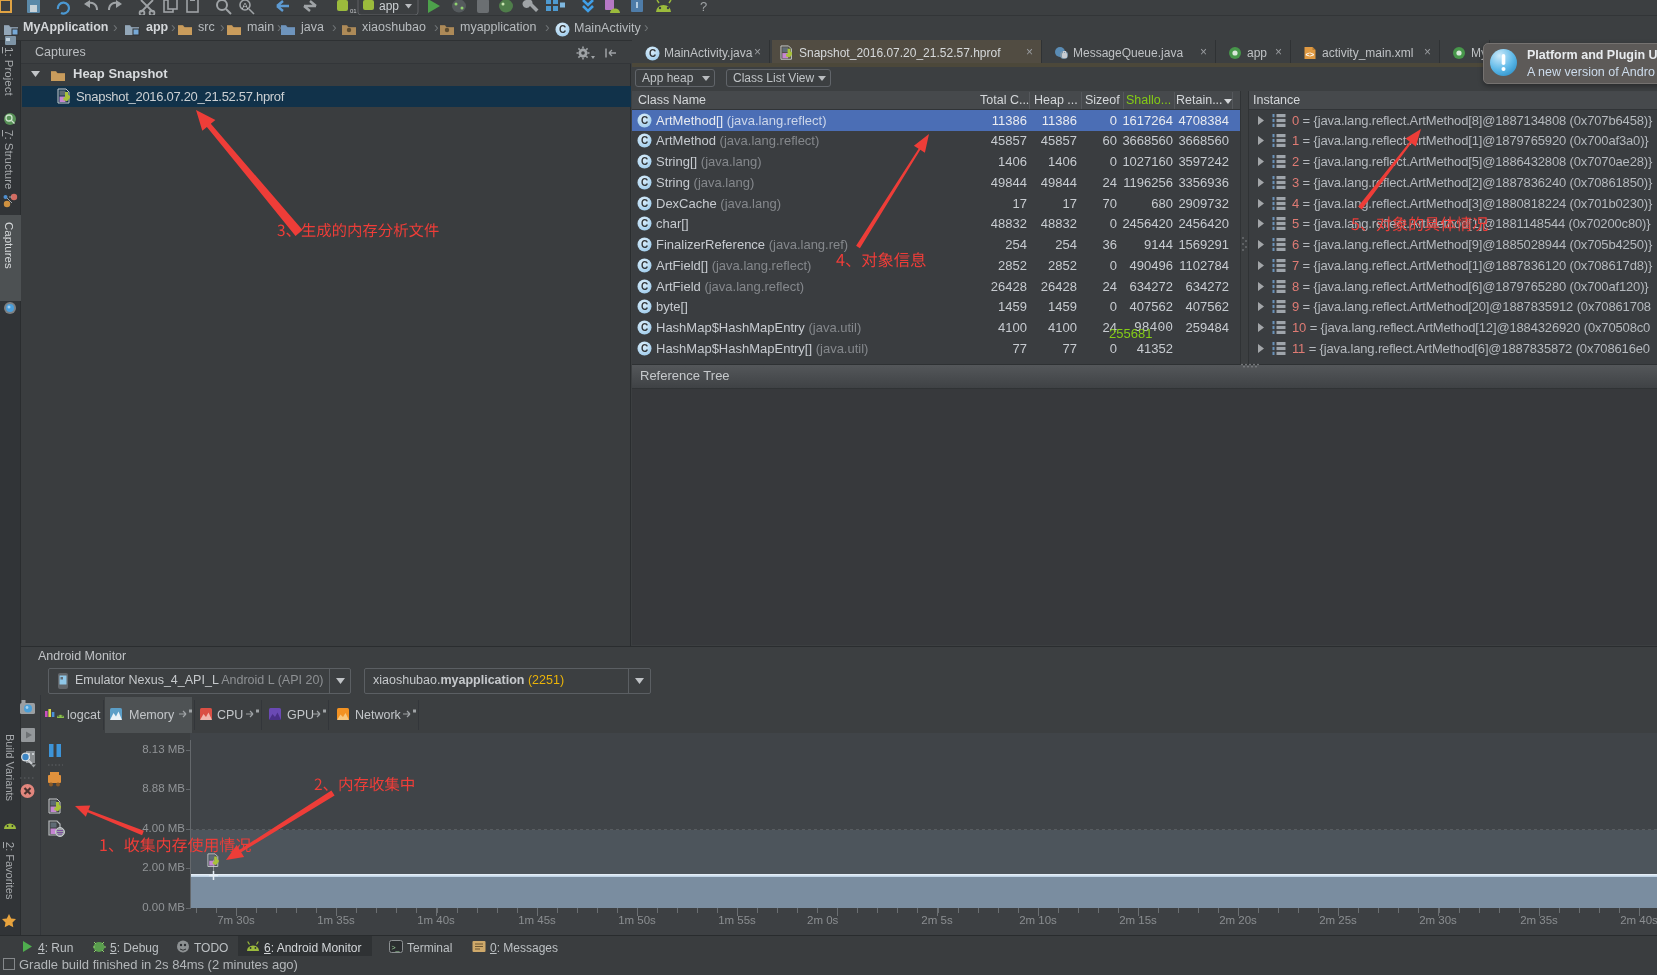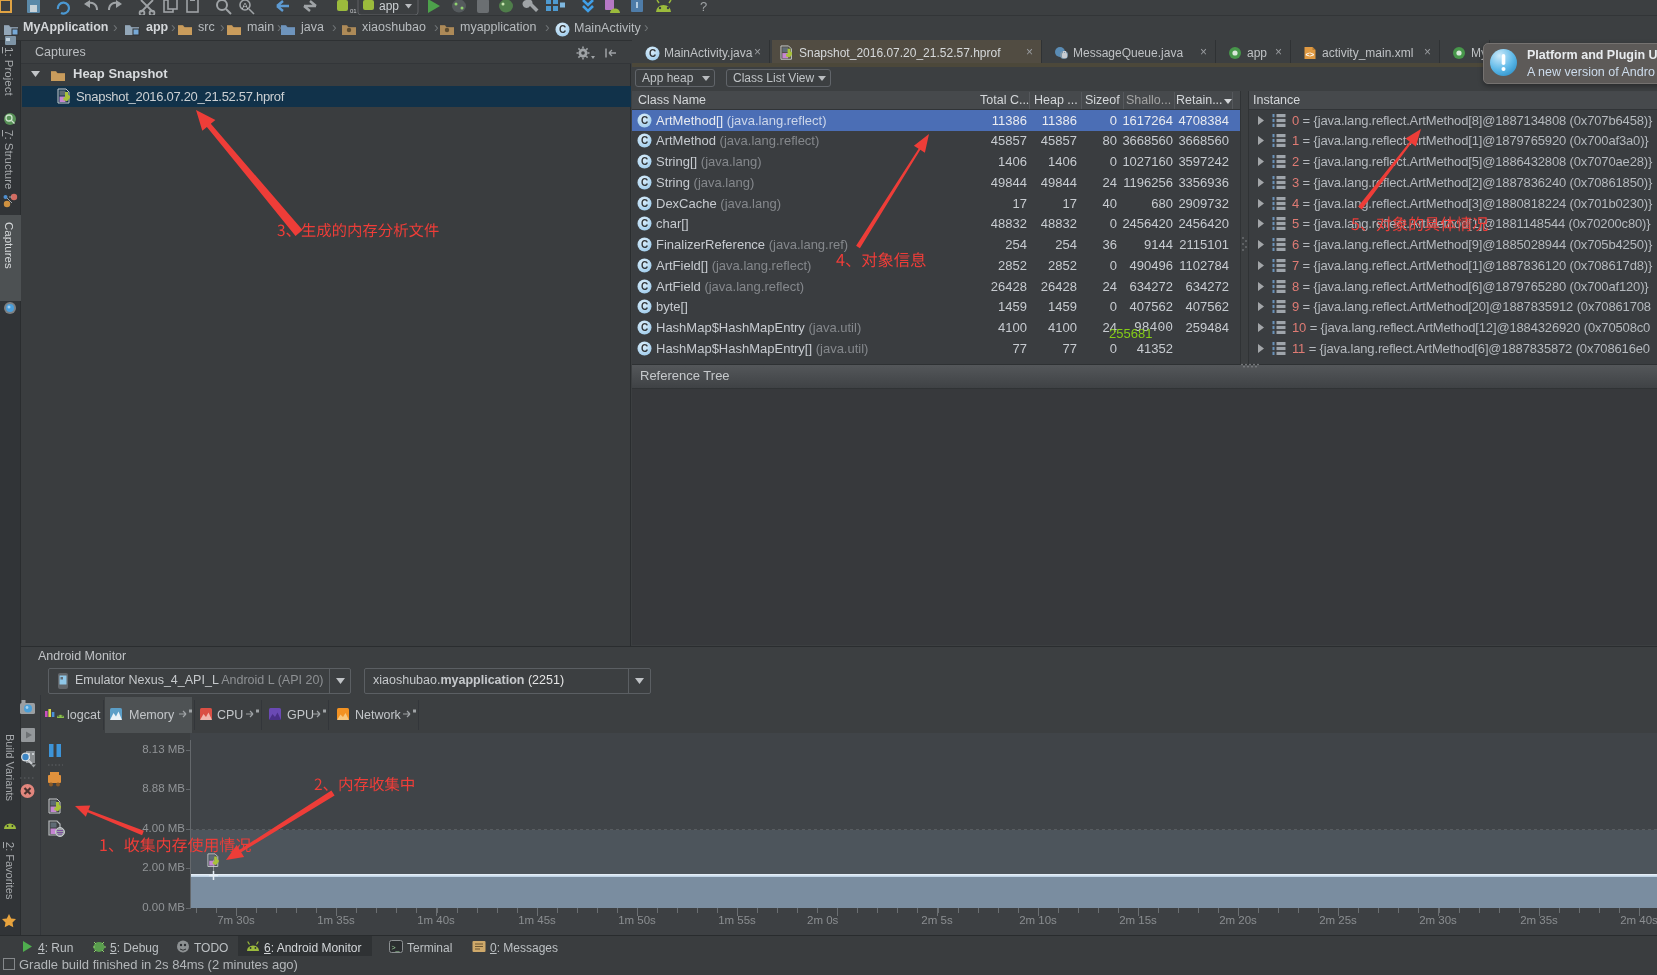--- a/index.html
+++ b/index.html
@@ -266,21 +266,21 @@
     <div class="ab" style="left:726px;top:69px;width:105px;height:18px;border:1px solid #61656a;border-radius:3px;"></div>
     <div class="ab nw" style="left:733px;top:71px;font-size:12px;color:#c0c4c7;">Class List View</div>
     <svg class="ab" style="left:818px;top:76px" width="9" height="6">
       <path d="M0 0 h8 l-4 5 z" fill="#b9bcbf"></path>
     </svg>
     <div class="ab" style="left:632px;top:91px;width:608px;height:19px;background:#46494c;border-bottom:1px solid #313437;"></div>
     <div class="ab nw" style="left:638px;top:93px;font-size:12.5px;color:#d4d7da;">Class Name</div>
     <div class="ab nw" style="left:980px;top:93px;font-size:12.5px;color:#d4d7da;">Total C...</div>
     <div class="ab nw" style="left:1034px;top:93px;font-size:12.5px;color:#d4d7da;">Heap ...</div>
     <div class="ab nw" style="left:1085px;top:93px;font-size:12.5px;color:#d4d7da;">Sizeof</div>
-    <div class="ab nw" style="left:1126px;top:93px;font-size:12.5px;color:#a3a3a3;">Shallo...</div>
+    <div class="ab nw" style="left:1126px;top:93px;font-size:12.5px;color:#84cc16;">Shallo...</div>
     <div class="ab nw" style="left:1176px;top:93px;font-size:12.5px;color:#d4d7da;">Retain...</div>
     <div class="ab" style="left:1029px;top:92px;width:1px;height:17px;background:#55585c;"></div>
     <div class="ab" style="left:1081px;top:92px;width:1px;height:17px;background:#55585c;"></div>
     <div class="ab" style="left:1123px;top:92px;width:1px;height:17px;background:#55585c;"></div>
     <div class="ab" style="left:1174px;top:92px;width:1px;height:17px;background:#55585c;"></div>
     <div class="ab" style="left:1232px;top:92px;width:1px;height:17px;background:#55585c;"></div>
     <svg class="ab" style="left:1224px;top:99px" width="9" height="6">
       <path d="M0 0 h8 l-4 5 z" fill="#d4d7da"></path>
     </svg>
     <div class="ab" style="left:632px;top:110px;width:608px;height:254px;background:#3a3d40;"></div>
@@ -307,21 +307,21 @@
           <stop offset="0" stop-color="#ddeffb"></stop>
           <stop offset="1" stop-color="#8fc3e8"></stop>
         </radialGradient>
       </defs>
       <circle cx="7.5" cy="7.5" r="7" fill="url(#g637133)"></circle>
       <text x="7.6" y="11.4" font-size="10" font-weight="bold" fill="#33373a" text-anchor="middle" font-family="Liberation Sans">C</text>
     </svg>
     <div class="ab nw" style="left:656px;top:133px;font-size:13px;color:#c7cbd0;">ArtMethod <span style="color:#85888c">(java.lang.reflect)</span></div>
     <div class="ab nw" style="left:907px;top:133px;width:120px;text-align:right;font-size:13px;color:#c7cbd0;">45857</div>
     <div class="ab nw" style="left:957px;top:133px;width:120px;text-align:right;font-size:13px;color:#c7cbd0;">45857</div>
-    <div class="ab nw" style="left:997px;top:133px;width:120px;text-align:right;font-size:13px;color:#c7cbd0;">80</div>
+    <div class="ab nw" style="left:997px;top:133px;width:120px;text-align:right;font-size:13px;color:#c7cbd0;">60</div>
     <div class="ab nw" style="left:1053px;top:133px;width:120px;text-align:right;font-size:13px;color:#c7cbd0;">3668560</div>
     <div class="ab nw" style="left:1109px;top:133px;width:120px;text-align:right;font-size:13px;color:#c7cbd0;">3668560</div>
     <svg class="ab" style="left:637px;top:154px" width="15" height="15" viewBox="0 0 15 15">
       <defs>
         <radialGradient id="g637154" cx="0.4" cy="0.3" r="0.95">
           <stop offset="0" stop-color="#ddeffb"></stop>
           <stop offset="1" stop-color="#8fc3e8"></stop>
         </radialGradient>
       </defs>
       <circle cx="7.5" cy="7.5" r="7" fill="url(#g637154)"></circle>
@@ -355,21 +355,21 @@
           <stop offset="0" stop-color="#ddeffb"></stop>
           <stop offset="1" stop-color="#8fc3e8"></stop>
         </radialGradient>
       </defs>
       <circle cx="7.5" cy="7.5" r="7" fill="url(#g637196)"></circle>
       <text x="7.6" y="11.4" font-size="10" font-weight="bold" fill="#33373a" text-anchor="middle" font-family="Liberation Sans">C</text>
     </svg>
     <div class="ab nw" style="left:656px;top:196px;font-size:13px;color:#c7cbd0;">DexCache <span style="color:#85888c">(java.lang)</span></div>
     <div class="ab nw" style="left:907px;top:196px;width:120px;text-align:right;font-size:13px;color:#c7cbd0;">17</div>
     <div class="ab nw" style="left:957px;top:196px;width:120px;text-align:right;font-size:13px;color:#c7cbd0;">17</div>
-    <div class="ab nw" style="left:997px;top:196px;width:120px;text-align:right;font-size:13px;color:#c7cbd0;">40</div>
+    <div class="ab nw" style="left:997px;top:196px;width:120px;text-align:right;font-size:13px;color:#c7cbd0;">70</div>
     <div class="ab nw" style="left:1053px;top:196px;width:120px;text-align:right;font-size:13px;color:#c7cbd0;">680</div>
     <div class="ab nw" style="left:1109px;top:196px;width:120px;text-align:right;font-size:13px;color:#c7cbd0;">2909732</div>
     <svg class="ab" style="left:637px;top:216px" width="15" height="15" viewBox="0 0 15 15">
       <defs>
         <radialGradient id="g637216" cx="0.4" cy="0.3" r="0.95">
           <stop offset="0" stop-color="#ddeffb"></stop>
           <stop offset="1" stop-color="#8fc3e8"></stop>
         </radialGradient>
       </defs>
       <circle cx="7.5" cy="7.5" r="7" fill="url(#g637216)"></circle>
@@ -389,21 +389,21 @@
         </radialGradient>
       </defs>
       <circle cx="7.5" cy="7.5" r="7" fill="url(#g637237)"></circle>
       <text x="7.6" y="11.4" font-size="10" font-weight="bold" fill="#33373a" text-anchor="middle" font-family="Liberation Sans">C</text>
     </svg>
     <div class="ab nw" style="left:656px;top:237px;font-size:13px;color:#c7cbd0;">FinalizerReference <span style="color:#85888c">(java.lang.ref)</span></div>
     <div class="ab nw" style="left:907px;top:237px;width:120px;text-align:right;font-size:13px;color:#c7cbd0;">254</div>
     <div class="ab nw" style="left:957px;top:237px;width:120px;text-align:right;font-size:13px;color:#c7cbd0;">254</div>
     <div class="ab nw" style="left:997px;top:237px;width:120px;text-align:right;font-size:13px;color:#c7cbd0;">36</div>
     <div class="ab nw" style="left:1053px;top:237px;width:120px;text-align:right;font-size:13px;color:#c7cbd0;">9144</div>
-    <div class="ab nw" style="left:1109px;top:237px;width:120px;text-align:right;font-size:13px;color:#c7cbd0;">2115101</div>
+    <div class="ab nw" style="left:1109px;top:237px;width:120px;text-align:right;font-size:13px;color:#c7cbd0;">1569291</div>
     <svg class="ab" style="left:637px;top:258px" width="15" height="15" viewBox="0 0 15 15">
       <defs>
         <radialGradient id="g637258" cx="0.4" cy="0.3" r="0.95">
           <stop offset="0" stop-color="#ddeffb"></stop>
           <stop offset="1" stop-color="#8fc3e8"></stop>
         </radialGradient>
       </defs>
       <circle cx="7.5" cy="7.5" r="7" fill="url(#g637258)"></circle>
       <text x="7.6" y="11.4" font-size="10" font-weight="bold" fill="#33373a" text-anchor="middle" font-family="Liberation Sans">C</text>
     </svg>
@@ -705,21 +705,21 @@
       <rect x="1" y="1" width="10" height="16" rx="2" fill="#62666a"></rect>
       <rect x="2.5" y="3.5" width="7" height="9" fill="#8fc7e8"></rect>
       <rect x="3.5" y="5" width="2.5" height="2.5" fill="#5f6b75"></rect>
     </svg>
     <div class="ab nw" style="left:75px;top:673px;font-size:12.5px;color:#c6c9cc;">Emulator Nexus_4_API_L <span style="color:#8e9194">Android L (API 20)</span></div>
     <div class="ab" style="left:329px;top:668px;width:1px;height:26px;background:#5b5f63;"></div>
     <svg class="ab" style="left:336px;top:678px" width="10" height="7">
       <path d="M0 0 h9 l-4.5 6 z" fill="#c0c3c6"></path>
     </svg>
     <div class="ab" style="left:364px;top:668px;width:287px;height:26px;border:1px solid #5b5f63;border-radius:2px;"></div>
-    <div class="ab nw" style="left:373px;top:673px;font-size:12.5px;color:#c6c9cc;">xiaoshubao.<b>myapplication</b> <span style="color:#e5e5e5">(2251)</span></div>
+    <div class="ab nw" style="left:373px;top:673px;font-size:12.5px;color:#c6c9cc;">xiaoshubao.<b>myapplication</b> <span style="color:#eab308">(2251)</span></div>
     <div class="ab" style="left:628px;top:668px;width:1px;height:26px;background:#5b5f63;"></div>
     <svg class="ab" style="left:635px;top:678px" width="10" height="7">
       <path d="M0 0 h9 l-4.5 6 z" fill="#c0c3c6"></path>
     </svg>
     <div class="ab" style="left:105px;top:697px;width:87px;height:36px;background:#4e5254;"></div>
     <div class="ab" style="left:103px;top:700px;width:1px;height:30px;background:#33363a;"></div>
     <svg class="ab" style="left:45px;top:707px" width="19" height="13">
       <rect x="0" y="4" width="2.6" height="6" fill="#c94fbe"></rect>
       <rect x="3.4" y="2" width="2.6" height="8" fill="#d8d84a"></rect>
       <rect x="6.8" y="5" width="2.6" height="5" fill="#4a90d8"></rect>

